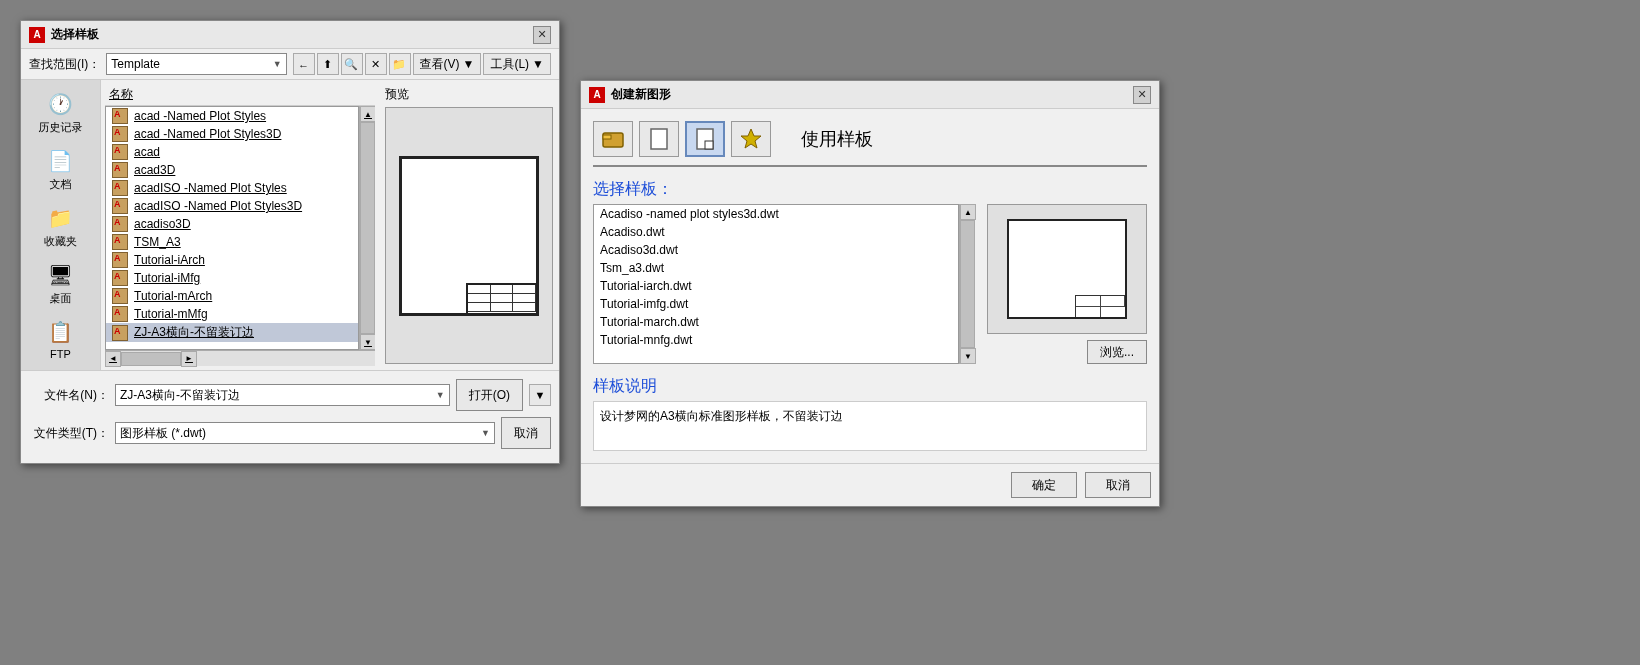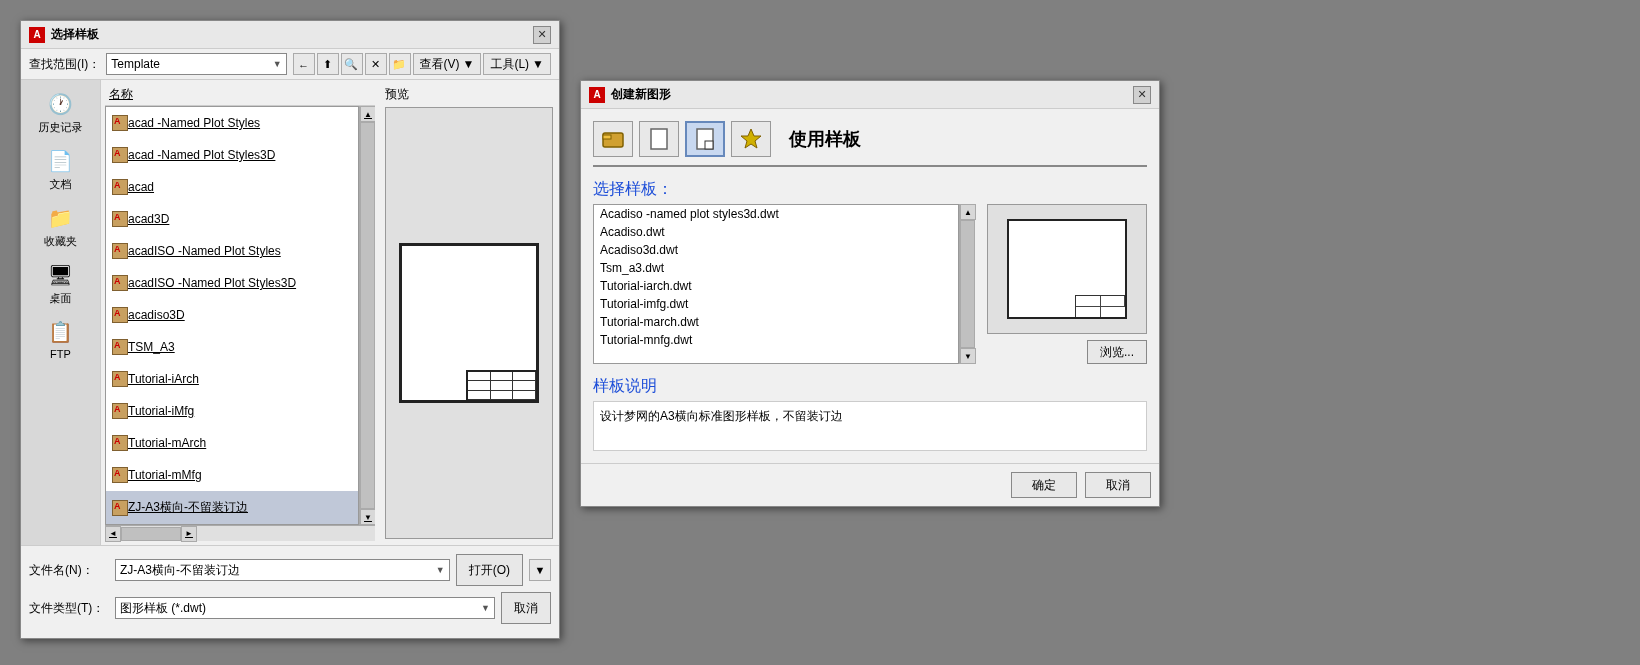--- a/index.html
+++ b/index.html
@@ -193,21 +193,22 @@
       flex: 1;
       background: white;
       border: 1px solid #999;
       overflow-y: auto;
       font-size: 12px;
     }
 
     .file-item {
       display: flex;
       align-items: center;
-      padding: 8px 6px;
+      padding: 1px 6px;
+      gap: 6px;
       cursor: pointer;
     }
 
     .file-item.selected {
       background: #c0c8d8;
     }
 
     .file-icon {
       width: 16px;
       height: 16px;
@@ -309,20 +310,21 @@
     .bottom-row {
       display: flex;
       align-items: center;
       margin-bottom: 6px;
       gap: 6px;
     }
 
     .bottom-label {
       width: 80px;
       font-size: 12px;
+      text-align: right;
     }
 
     .bottom-input {
       flex: 1;
       height: 22px;
       border: 1px solid #888;
       background: white;
       padding: 0 4px;
       font-size: 12px;
       display: flex;
@@ -371,23 +373,23 @@
       font-size: 18px;
     }
 
     .second-tool-btn.active {
       background: #c8d8f0;
       border: 2px solid #6688bb;
     }
 
     .second-tool-label {
       font-size: 18px;
-      font-weight: bold;
+      font-weight: normal;
       color: #000;
-      margin-left: 12px;
+      margin-left: 24px;
       align-self: center;
     }
 
     .section-label {
       font-size: 16px;
       color: #1d4ed8;
       margin-bottom: 4px;
     }
 
     .template-list-area {

